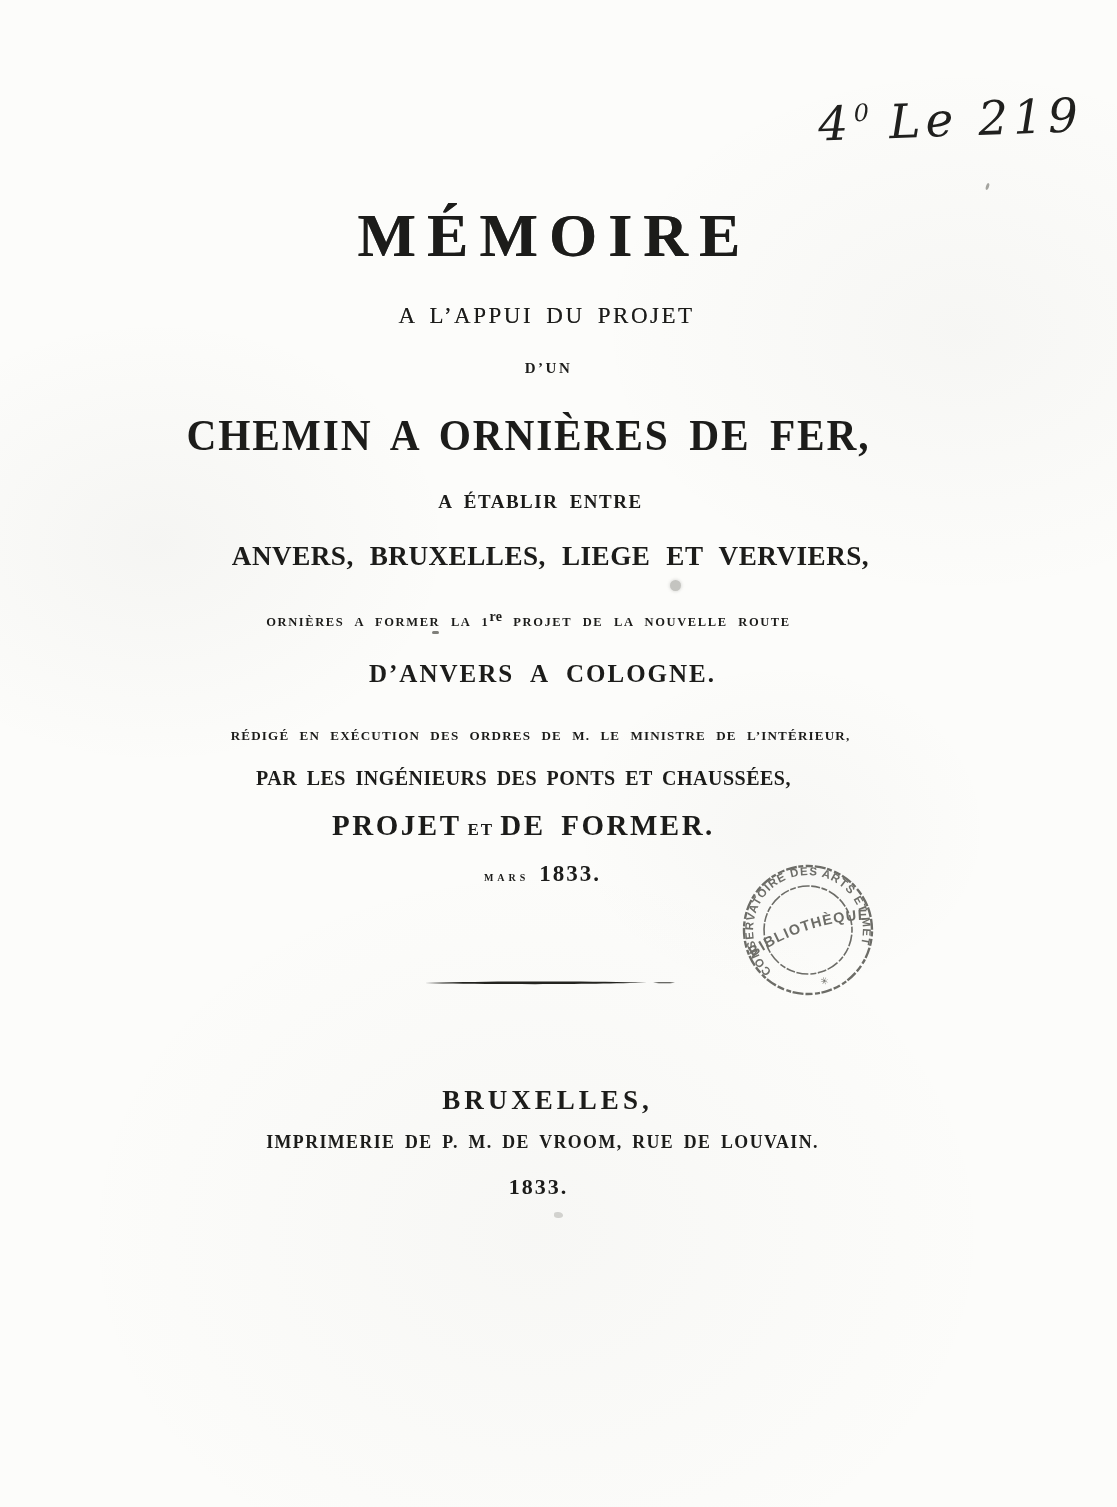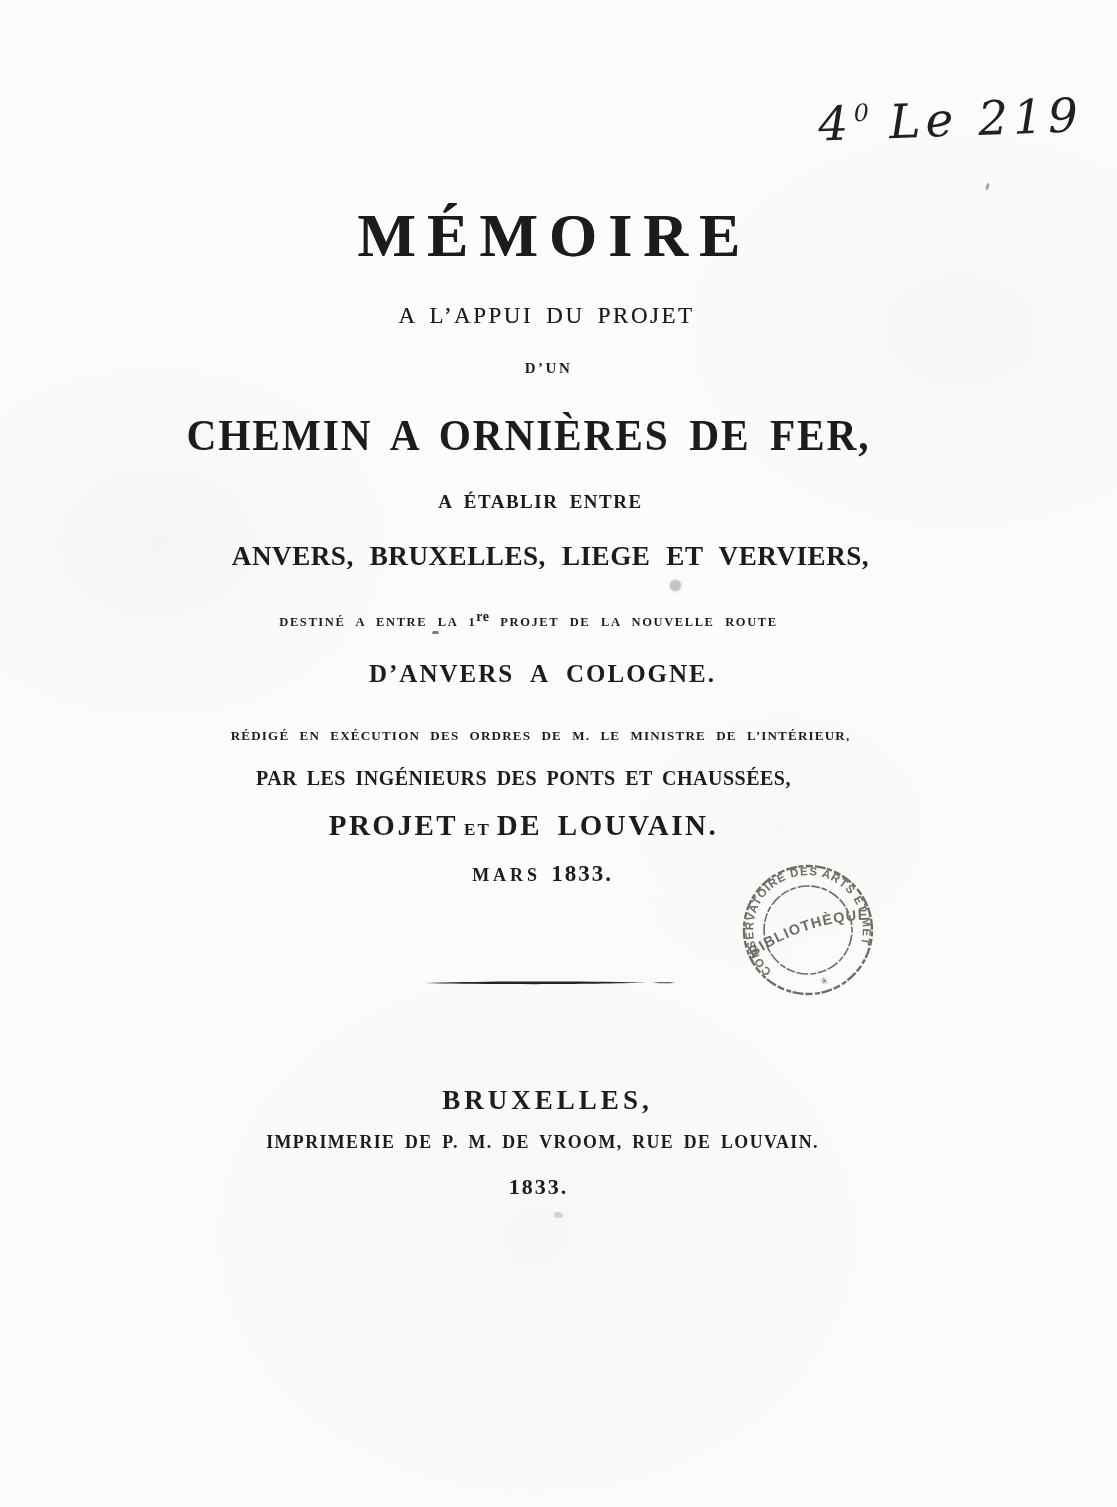--- a/index.html
+++ b/index.html
@@ -39,21 +39,21 @@
   .t-cologne{top:660px;font-size:25px;font-weight:700;letter-spacing:2px;word-spacing:9px;
              transform:translateX(-16px);}
   .t-redige {top:728px;font-size:13.5px;font-weight:700;letter-spacing:1.2px;word-spacing:6px;
              transform:translateX(-18px) scaleX(.97);transform-origin:center;}
   .t-par    {top:767px;font-size:20px;font-weight:700;letter-spacing:.5px;word-spacing:4px;
              transform:translateX(-35px);}
   .t-simons {top:809px;font-size:29px;font-weight:700;letter-spacing:2.5px;word-spacing:6px;
              transform:translateX(-35px);}
   .t-simons .et{font-size:17px;letter-spacing:2px;margin:0 6px;}
   .t-mars   {top:861px;transform:translateX(-16px);}
-  .t-mars .month{font-size:18px;font-weight:700;letter-spacing:4px;vertical-align:baseline;margin-top:29px;}
+  .t-mars .month{font-size:10px;font-weight:700;letter-spacing:4px;vertical-align:baseline;margin-top:29px;}
   .t-mars .year {font-size:23px;font-weight:700;letter-spacing:2px;margin-left:10px;}
   .t-bruxelles  {top:1085px;font-size:27px;font-weight:700;letter-spacing:4px;
                  transform:translateX(-11px);}
   .t-imprimerie {top:1131px;font-size:19px;font-weight:700;letter-spacing:1.5px;word-spacing:4px;
                  transform:translateX(-16px) scaleX(.94);transform-origin:center;}
   .t-impyear    {top:1174px;font-size:22px;font-weight:700;letter-spacing:2px;
                  transform:translateX(-20px);}
   
   .shelfmark{
     position:absolute;left:818px;top:92px;
@@ -84,29 +84,29 @@
   <div class="shelfmark"><span>4</span><span class="sm-sup">0</span>
     <span>Le 219</span></div>
 
   <div class="line t-memoire">MÉMOIRE</div>
   <div class="line t-appui">A L’APPUI DU PROJET</div>
   <div class="line t-dun">D’UN</div>
   <div class="line t-chemin">CHEMIN A ORNIÈRES DE FER,</div>
   <div class="line t-etablir">A ÉTABLIR ENTRE</div>
   <div class="line t-anvers">ANVERS, BRUXELLES, LIEGE ET VERVIERS,</div>
 
-  <div class="line t-destine"><span>DESTINÉ A ENTRE LA</span>
+  <div class="line t-destine"><span>ORNIÈRES A FORMER LA</span>
     <span><span>1</span><sup>re</sup></span>
     <span>PROJET DE LA NOUVELLE ROUTE</span></div>
 
   <div class="line t-cologne">D’ANVERS A COLOGNE.</div>
   <div class="line t-redige">RÉDIGÉ EN EXÉCUTION DES ORDRES DE M. LE MINISTRE DE L’INTÉRIEUR,</div>
   <div class="line t-par">PAR LES INGÉNIEURS DES PONTS ET CHAUSSÉES,</div>
 
-  <div class="line t-simons"><span>PROJET</span><span class="et">ET</span><span>DE LOUVAIN.</span></div>
+  <div class="line t-simons"><span>PROJET</span><span class="et">ET</span><span>DE FORMER.</span></div>
 
   <div class="line t-mars"><span class="month">MARS</span><span class="year">1833.</span></div>
 
   <div class="stamp">
     <svg width="168" height="168" viewBox="0 0 168 168">
       <g fill="none" stroke="#45453f">
         <circle cx="84" cy="84" r="64" stroke-width="2.4" stroke-dasharray="7 2 11 1.5 5 2.5"></circle>
         <circle cx="84" cy="84" r="44" stroke-width="1.6" stroke-dasharray="9 1.5 6 2 12 1.5"></circle>
       </g>
       <defs>

